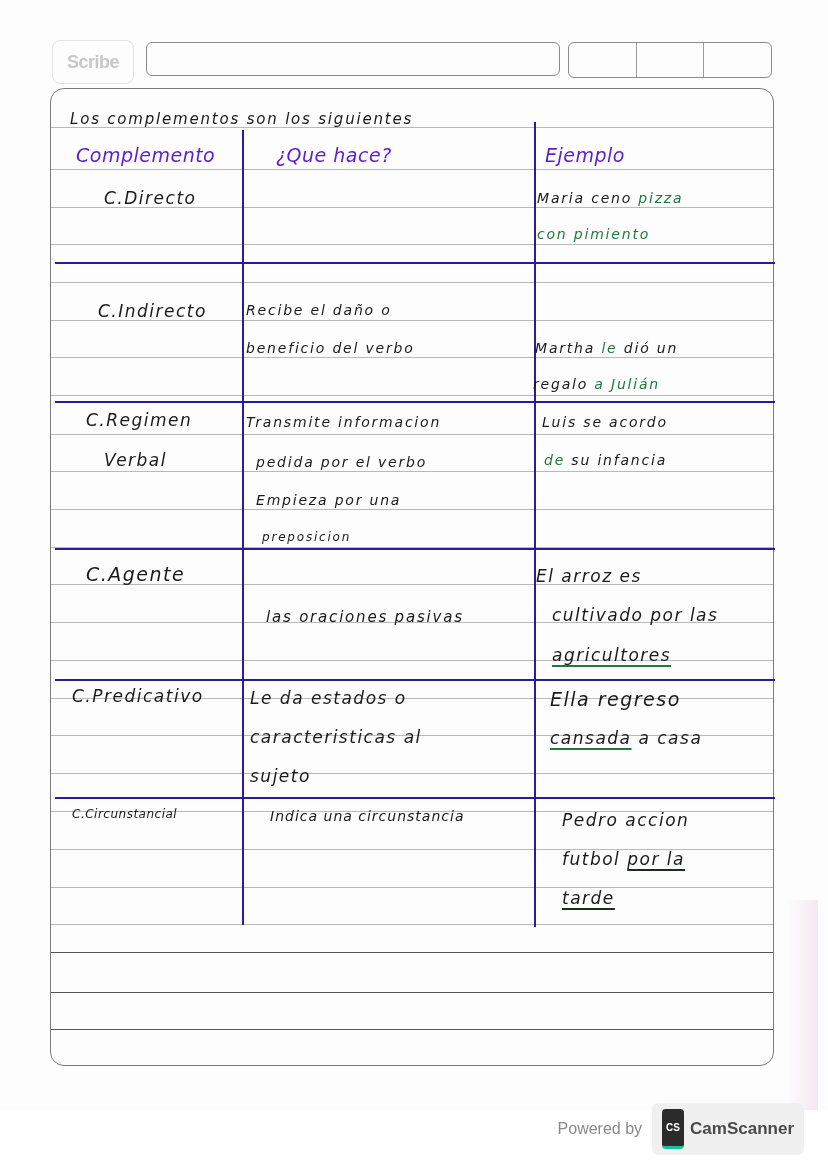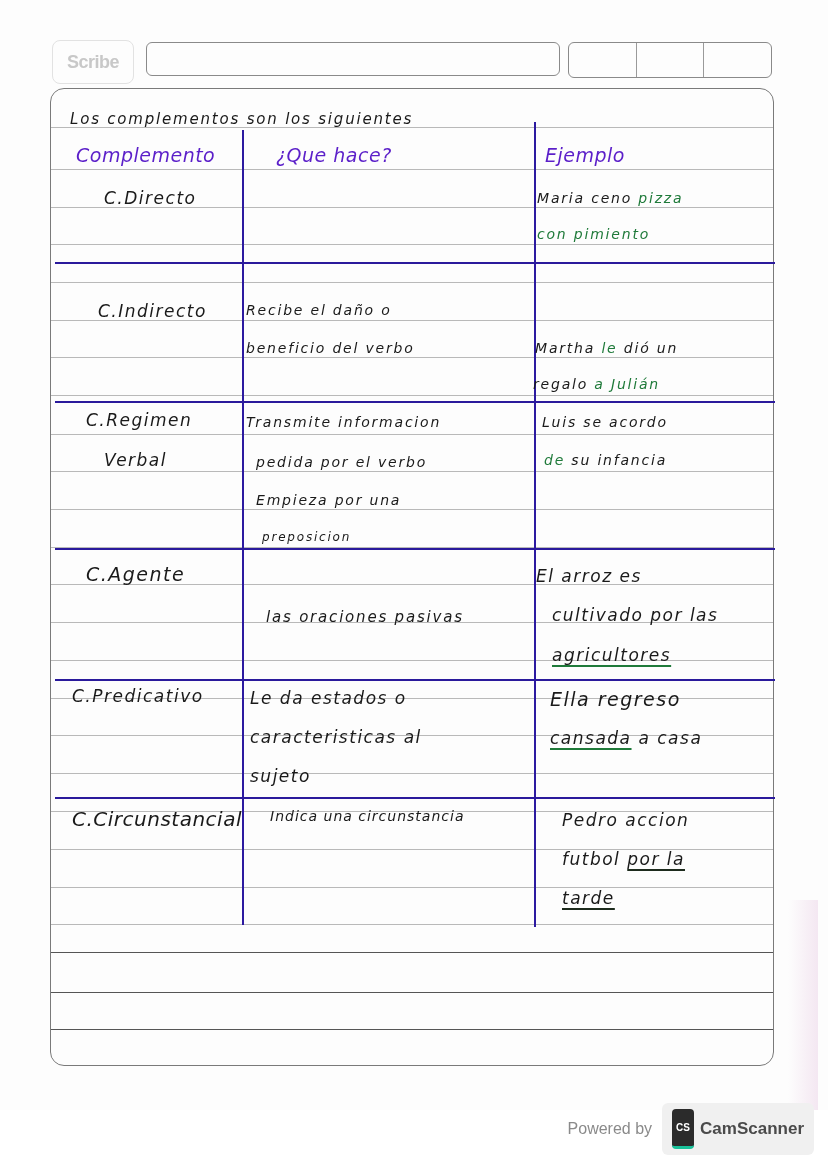--- a/index.html
+++ b/index.html
@@ -34,21 +34,21 @@
       font-size: 17px; letter-spacing: 1.5px; white-space: nowrap; font-style: italic;
     }
     .hw.small { font-size: 14px; letter-spacing: 1.8px; }
     .hw.purple { color: #5b1fc9; font-size: 19px; letter-spacing: 0.5px; }
     .green { color: #1f7a3a; }
     .underline-green { text-decoration: underline; text-decoration-color: #1f7a3a; text-decoration-thickness: 2px; text-underline-offset: 4px; }
     .underline-dark { text-decoration: underline; text-decoration-color: #1d2b1d; text-decoration-thickness: 2px; text-underline-offset: 4px; }
     .vline { position: absolute; width: 2px; background: #2c1aa0; }
     .hline { position: absolute; height: 2px; background: #2a1a9c; }
     .cs-footer {
-      position: absolute; right: 14px; bottom: 16px; display: flex; align-items: center; gap: 10px;
+      position: absolute; right: 24px; bottom: 16px; display: flex; align-items: center; gap: 10px;
       font-family: "Liberation Sans", sans-serif;
     }
     .cs-powered { color: #8a8a8a; font-size: 16px; }
     .cs-brand {
       display: flex; align-items: center; gap: 6px; background: #f0f0f0; border-radius: 6px;
       padding: 6px 10px; color: #4a4a4a; font-size: 17px; font-weight: bold;
     }
     .cs-logo {
       width: 22px; height: 40px; border-radius: 4px; background: #2b2b2b; color: #fff;
       font-size: 10px; font-weight: bold; display: flex; align-items: center; justify-content: center;
@@ -147,21 +147,21 @@
 
   <div class="hw" style="left:72px; top:686px;">C.Predicativo</div>
   <div class="hw" style="left:250px; top:688px;">Le da estados o</div>
   <div class="hw" style="left:250px; top:727px;">caracteristicas al</div>
   <div class="hw" style="left:250px; top:766px;">sujeto</div>
   <div class="hw" style="left:550px; top:688px; font-size:19px;">Ella regreso</div>
   <div class="hw" style="left:550px; top:728px;">
     <span class="underline-green">cansada</span><span> a casa</span>
   </div>
 
-  <div class="hw small" style="left:72px; top:807px; font-size:20px; letter-spacing:0.5px;">C.Circunstancial</div>
+  <div class="hw small" style="left:72px; top:807px; font-size:12px; letter-spacing:0.5px;">C.Circunstancial</div>
   <div class="hw small" style="left:270px; top:808px; font-size:14px; letter-spacing:1px;">Indica una circunstancia</div>
   <div class="hw" style="left:562px; top:810px;">Pedro accion</div>
   <div class="hw" style="left:562px; top:849px;">
     <span>futbol </span><span class="underline-dark">por la</span>
   </div>
   <div class="hw underline-dark" style="left:562px; top:888px;">tarde</div>
 
   <div class="smudge"></div>
 </div>
 

